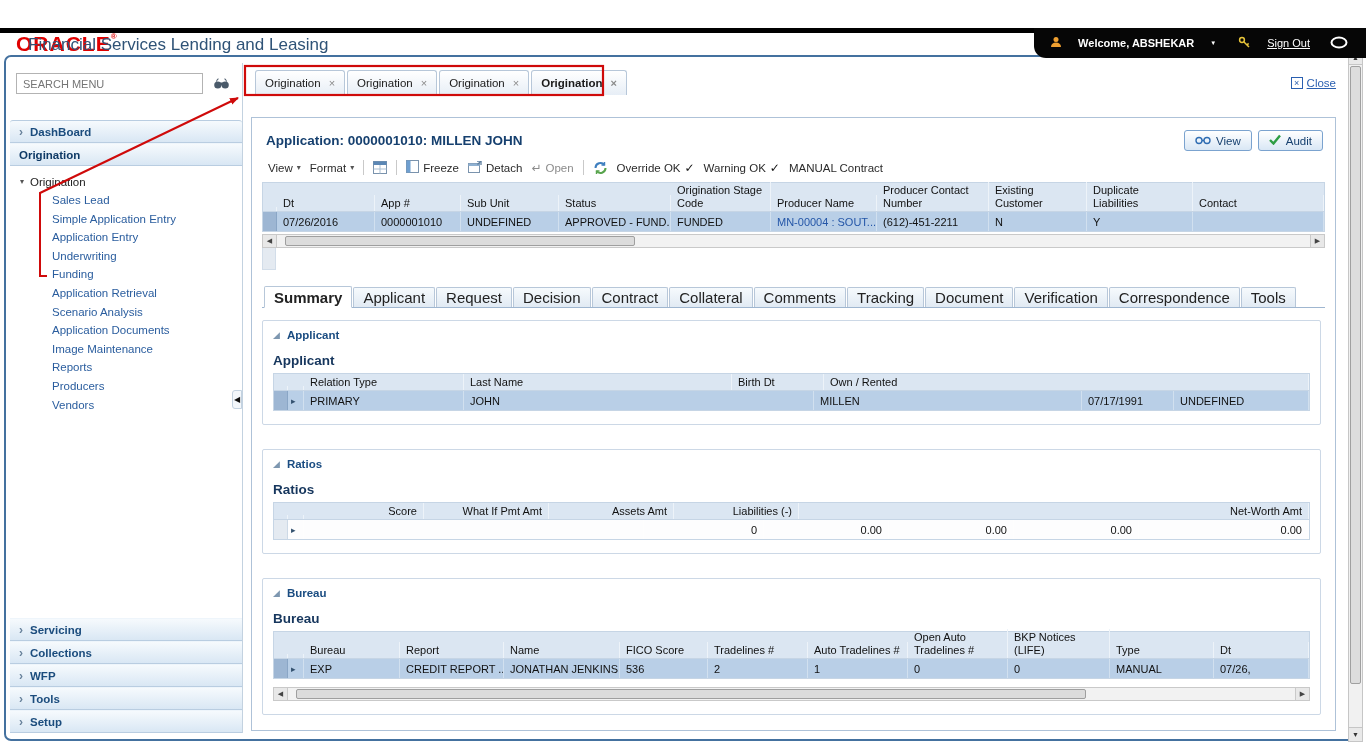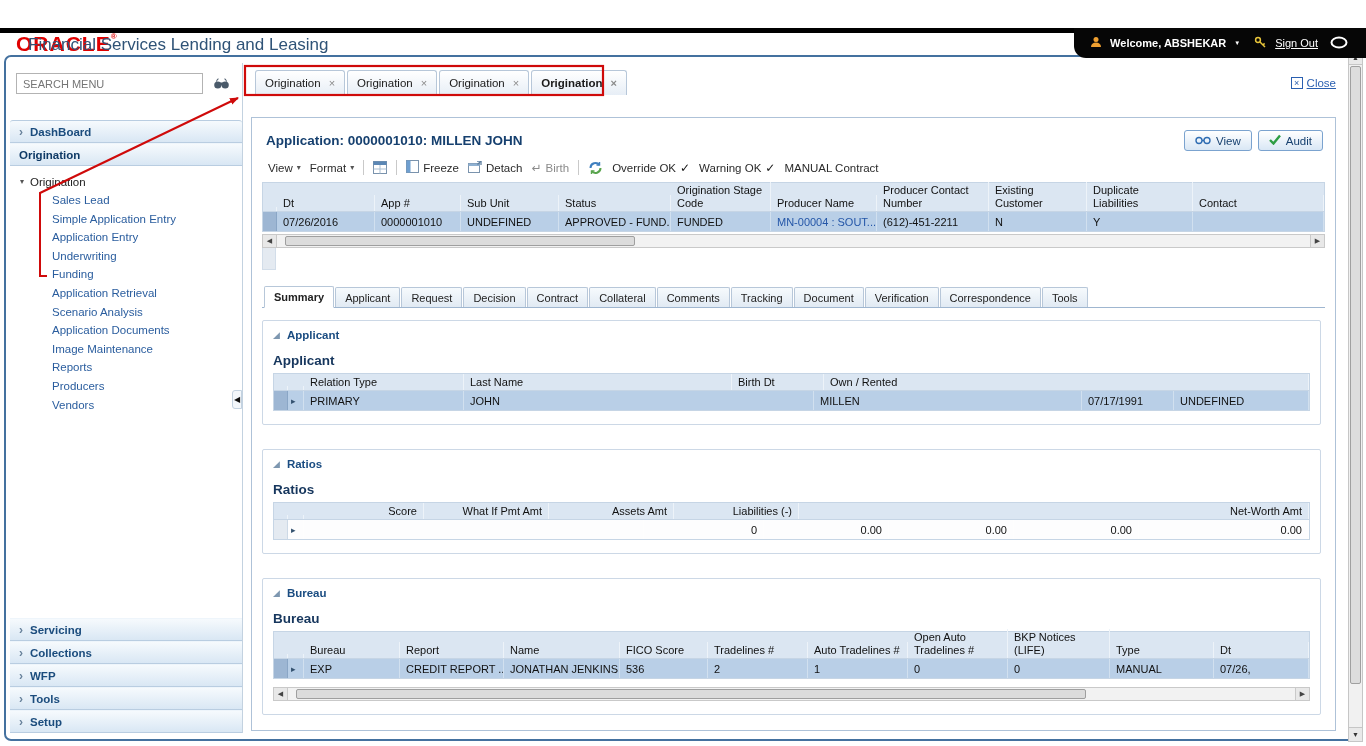--- a/index.html
+++ b/index.html
@@ -6,21 +6,21 @@
   html,body{width:1366px;height:746px;overflow:hidden;background:#fff;
     font-family:"Liberation Sans","DejaVu Sans",sans-serif;}
 
   
   .header{position:absolute;top:0;left:0;width:100%;height:46px;background:#fff;margin-top:28px;}
   .black-strip{position:absolute;top:0;left:0;right:0;height:5px;background:#000;}
   .logo{position:absolute;left:16px;top:4px;color:#e00000;font-weight:bold;font-size:21px;letter-spacing:1px;}
   .logo sup{font-size:8px;vertical-align:top;}
   .app-title{position:absolute;left:28px;top:7px;font-size:17px;color:#2f5377;}
   .user-bar{position:absolute;top:0;right:0;height:30px;background:#060606;border-radius:0 0 0 12px;
-    display:flex;align-items:center;gap:8px;padding:0 18px 0 16px;color:#fff;font-size:11px;z-index:60;}
+    display:flex;align-items:center;gap:16px;padding:0 18px 0 16px;color:#fff;font-size:11px;z-index:60;}
   .user-bar .welcome{font-weight:bold;}
   .user-caret{font-size:6px;color:#fff;}
   .sign-out{text-decoration:underline;cursor:pointer;}
 
   
   .main-frame{position:absolute;left:4px;top:55px;width:1356px;height:686px;
     border:2px solid #44719f;border-radius:7px;background:#fff;}
 
   
   .sidebar{position:absolute;left:4px;top:6px;width:233px;height:calc(100% - 12px);
@@ -100,21 +100,21 @@
 
   .hscroll{display:flex;align-items:stretch;height:14px;margin-top:2px;border:1px solid #c9c9c9;background:#f2f2f2;position:relative;}
   .hs-btn{width:14px;display:flex;align-items:center;justify-content:center;font-size:7px;color:#444;
     background:#e8e8e8;border-right:1px solid #c9c9c9;cursor:pointer;}
   .hs-btn.right{border-left:1px solid #c9c9c9;border-right:none;margin-left:auto;}
   .hs-thumb{position:absolute;top:1px;bottom:1px;background:#dcdcdc;border:1px solid #9f9f9f;border-radius:2px;cursor:pointer;}
   .grid-footer{display:flex;height:22px;}
   .gf-head{width:14px;background:#e4eaf1;border:1px solid #d2dde9;border-top:none;}
 
   .subtabs{display:flex;align-items:flex-end;margin:16px 10px 0;border-bottom:1px solid #9fb6d0;padding-left:2px;}
-  .stab{height:20px;display:inline-flex;align-items:center;padding:0 9px;font-size:11px;color:#222;
+  .stab{height:20px;display:inline-flex;align-items:center;padding:0 9px;font-size:15px;color:#222;
     background:linear-gradient(#f6fafd,#e1eaf3);border:1px solid #b7c7d9;border-bottom:none;border-radius:2px 2px 0 0;
     margin-right:1px;cursor:pointer;}
   .stab.active{height:22px;background:#fff;font-weight:bold;position:relative;margin-bottom:-1px;border-bottom:1px solid #fff;}
 
   .sections{padding:12px 14px 0 10px;display:flex;flex-direction:column;gap:24px;}
   .section{border:1px solid #ccd8e6;border-radius:2px;padding:4px 10px 13px;background:#fff;}
   .sec-head{display:flex;align-items:center;gap:7px;height:20px;font-size:11.5px;font-weight:bold;color:#1b4d82;cursor:pointer;}
   .disc{color:#7e97b0;font-size:9px;}
   .sec-title{font-size:13.5px;font-weight:bold;color:#16365d;margin:8px 0 5px 0;}
 
@@ -296,21 +296,21 @@
           <span><svg width="14" height="12">
                 <rect x="0.5" y="2.5" width="11" height="9" fill="#fff" stroke="#7a93ad"></rect>
                 <rect x="0.5" y="2.5" width="11" height="2.5" fill="#8fb1d2"></rect>
                 <path d="M9 0l4 0 0 4" fill="none" stroke="#5d7e9e" stroke-width="1.3"></path>
                 <path d="M13 0L9.5 3.5" stroke="#5d7e9e" stroke-width="1.3"></path>
               </svg></span>
           <span>Detach</span>
         </span>
         <span class="tb-item tb-dis">
           <span style="font-size:12px;color:#8b8b8b;">↵</span>
-          <span>Birth</span>
+          <span>Open</span>
         </span>
         <span class="tb-sep"></span>
         <span class="tb-item">
             <svg width="15" height="14">
               <path d="M2.5 7a5 5 0 0 1 9-3" stroke="#3f7fbf" fill="none" stroke-width="2"></path>
               <path d="M12.5 7a5 5 0 0 1-9 3" stroke="#58a44c" fill="none" stroke-width="2"></path>
               <path d="M11.5 1v3h-3" fill="none" stroke="#3f7fbf" stroke-width="1.4"></path>
               <path d="M3.5 13v-3h3" fill="none" stroke="#58a44c" stroke-width="1.4"></path>
             </svg>
           </span>

